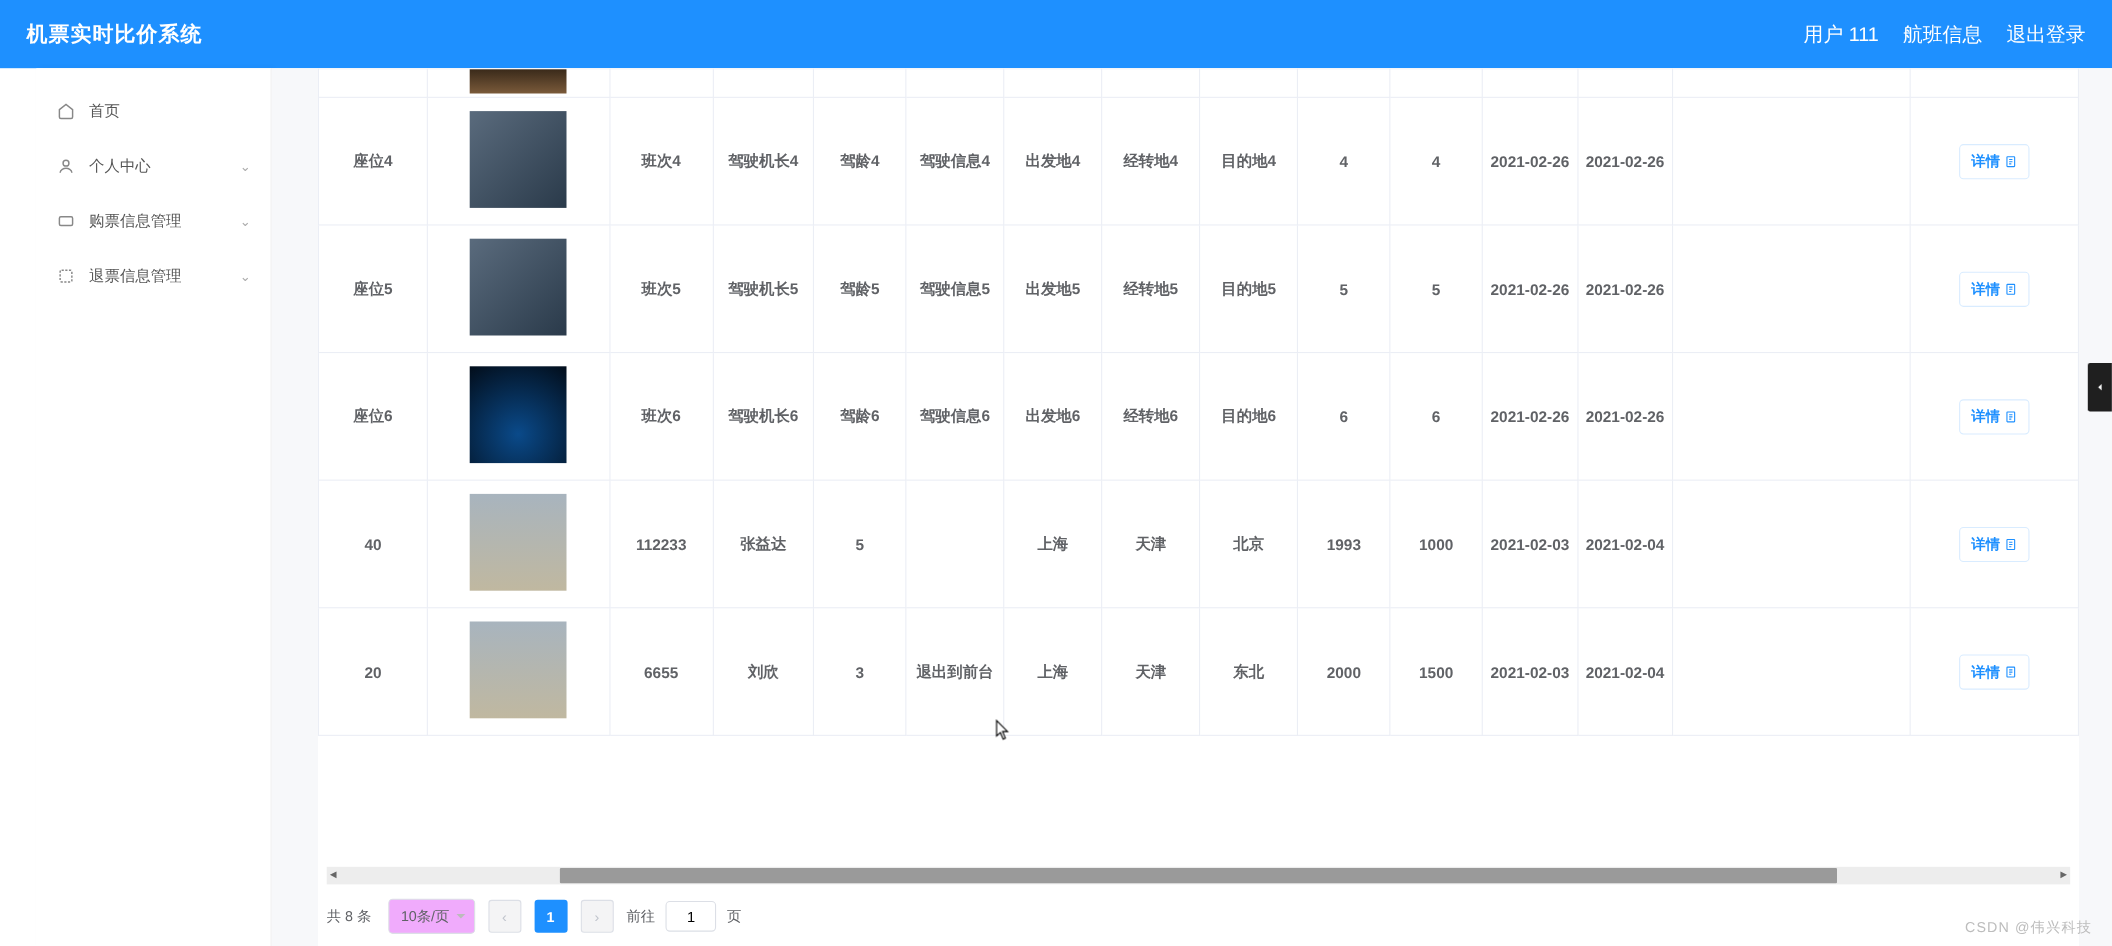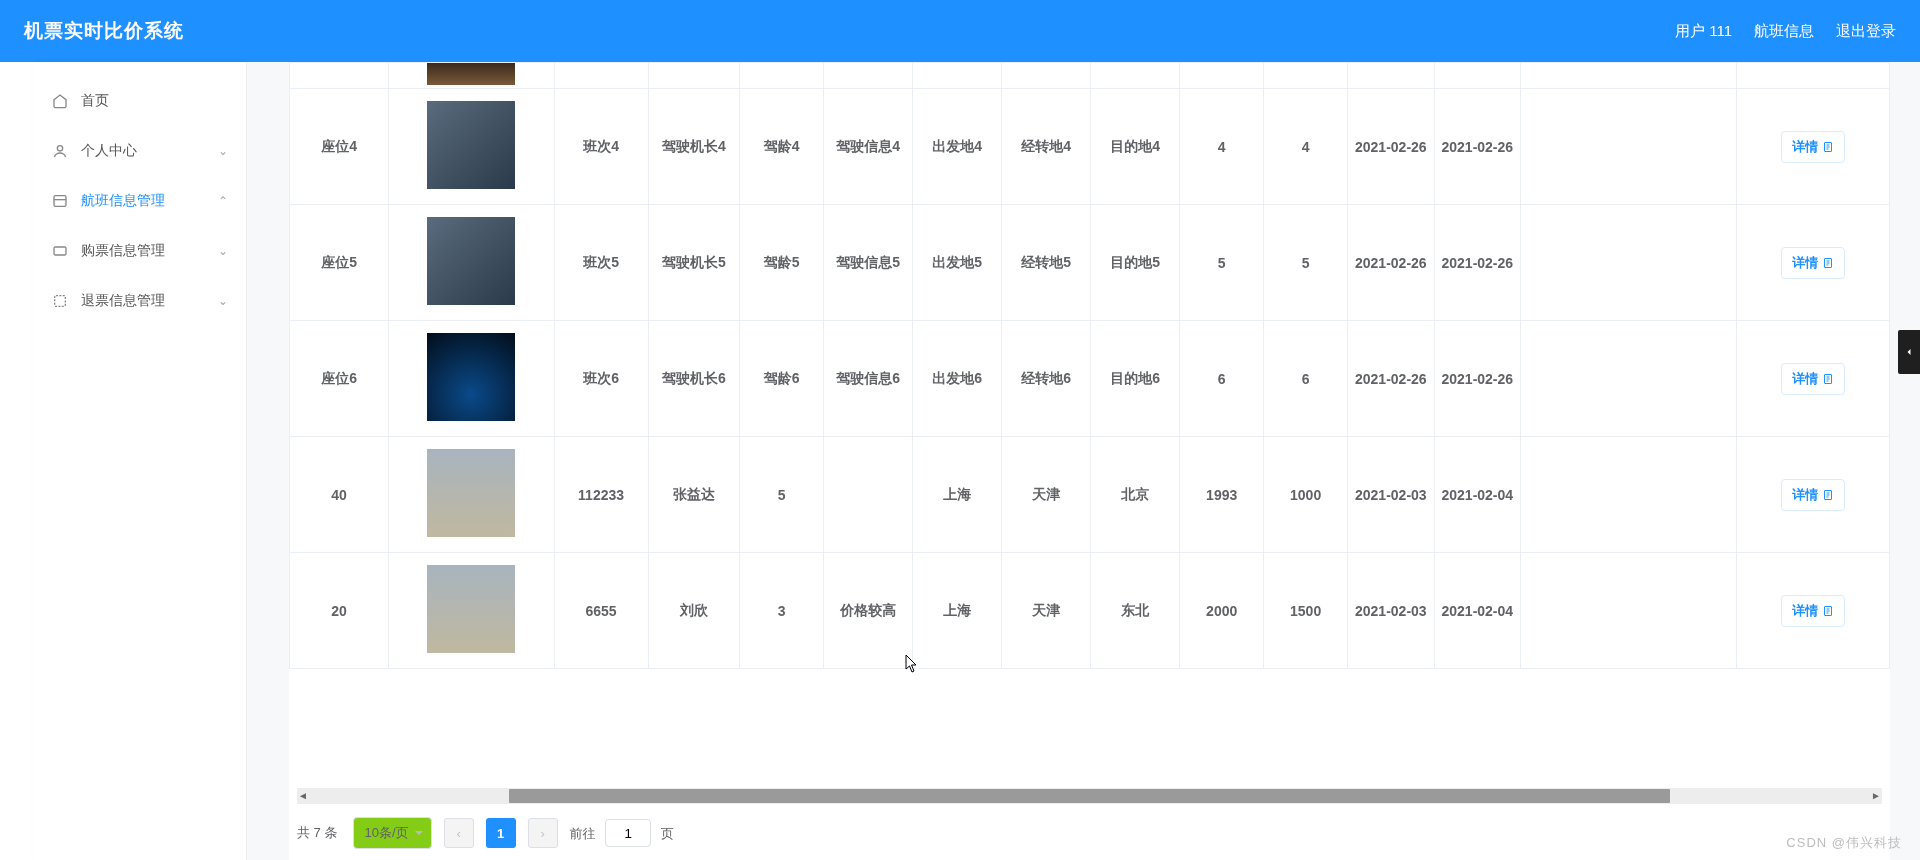--- a/index.html
+++ b/index.html
@@ -1,19 +1,19 @@
 <!DOCTYPE html>
 <html><head>
 <meta charset="utf-8">
 <style>
 * { margin: 0; padding: 0; box-sizing: border-box; }
 body { font-family: "Microsoft YaHei", Arial, sans-serif; font-size: 14px; color: #333; background: #fff; overflow: hidden; }
 .header { height: 62px; background: #1e90ff; color: #fff; display: flex; align-items: center; padding: 0 24px; justify-content: space-between; }
 .header .logo { font-size: 19px; font-weight: bold; letter-spacing: 1px; }
-.header .right-links { display: flex; gap: 22px; font-size: 15px; }
+.header .right-links { display: flex; gap: 22px; font-size: 18px; }
 .header .right-links span { cursor: pointer; }
 .layout { display: flex; height: calc(100vh - 62px); margin-left: 33px; }
 .sidebar { width: 214px; background: #fff; border-right: 1px solid #eee; padding-top: 14px; font-size: 14px; color: #666; box-shadow: 2px 0 6px rgba(0,0,0,0.04); }
 .sidebar .menu-item { display: flex; align-items: center; padding: 16px 18px; cursor: pointer; color: #555; position: relative; }
 .sidebar .menu-item.active { color: #1e90ff; }
 .sidebar .menu-item .icon { width: 18px; height: 18px; margin-right: 12px; display: inline-flex; align-items: center; justify-content: center; }
 .sidebar .menu-item .chevron { position: absolute; right: 18px; color: #aaa; font-size: 12px; }
 .sidebar .submenu-item { padding: 14px 18px 14px 30px; color: #1e90ff; cursor: pointer; font-size: 14px; }
 .main { flex: 1; background: #f7f8fa; padding: 0; position: relative; overflow: hidden; }
 .content-wrap { background: #fff; margin: 0 30px 0 42px; height: 100%; position: relative; }
@@ -25,21 +25,21 @@
 .thumb-placeholder2 { width: 88px; height: 88px; display: inline-block; background: radial-gradient(circle at 50% 70%, #0a4a8a, #020d1a); position: relative; }
 .thumb-placeholder3 { width: 88px; height: 88px; display: inline-block; background: linear-gradient(#a8b4be,#c0b8a0); position: relative; }
 .thumb-placeholder0 { width: 88px; height: 88px; display: inline-block; background: linear-gradient(#3a2a1a,#7a5a3a); position: relative; height: 22px; }
 .detail-btn { display: inline-flex; align-items: center; border: 1px solid #d9ecff; background: #fff; color: #1e90ff; padding: 6px 10px; border-radius: 4px; font-size: 13px; cursor: pointer; gap: 4px; }
 .detail-btn .doc-icon { width: 12px; height: 12px; }
 .scrollbar-track { position: absolute; bottom: 56px; left: 8px; right: 8px; height: 16px; background: #ededed; display: flex; align-items: center; }
 .scrollbar-arrow { width: 12px; height: 12px; color: #666; font-size: 10px; text-align: center; cursor: pointer; }
 .scrollbar-thumb { height: 14px; background: #9a9a9a; flex: 1; margin: 0 200px 0 0; margin-left: 200px; border-radius: 1px; cursor: pointer; position: relative; }
 .pager { position: absolute; bottom: 10px; left: 8px; right: 8px; height: 40px; display: flex; align-items: center; font-size: 13px; color: #606266; gap: 12px; padding-top: 6px; }
 .pager .total { margin-right: 4px; }
-.pager .page-size { border: 1px solid #dcdfe6; border-radius: 4px; padding: 6px 22px 6px 10px; position: relative; background: #84cc16; cursor: pointer; }
+.pager .page-size { border: 1px solid #dcdfe6; border-radius: 4px; padding: 6px 22px 6px 10px; position: relative; background: #f0abfc; cursor: pointer; }
 .pager .page-size::after { content: ""; position: absolute; right: 8px; top: 50%; border: 4px solid transparent; border-top-color: #bbb; transform: translateY(-2px); }
 .pager .pg-btn { width: 30px; height: 30px; border: 1px solid #dcdfe6; background: #f4f4f5; border-radius: 3px; color: #c0c4cc; display: inline-flex; align-items: center; justify-content: center; cursor: pointer; }
 .pager .pg-cur { width: 30px; height: 30px; background: #1e90ff; color: #fff; border-radius: 3px; display: inline-flex; align-items: center; justify-content: center; font-weight: bold; }
 .pager .goto input { width: 46px; height: 28px; border: 1px solid #dcdfe6; border-radius: 4px; text-align: center; margin: 0 6px; }
 .watermark { position: fixed; right: 18px; bottom: 8px; color: #bdbdbd; font-size: 13px; letter-spacing: 1px; pointer-events: none; }
 .side-flap { position: fixed; right: 0; top: 330px; width: 22px; height: 44px; background: #1f1f1f; color: #fff; display: flex; align-items: center; justify-content: center; cursor: pointer; border-radius: 2px 0 0 2px; }
 .cursor { position: fixed; left: 905px; top: 654px; width: 14px; height: 20px; pointer-events: none; }
 .col-seat{width:78px}.col-img{width:130px}.col-flight{width:74px}.col-pilot{width:72px}.col-exp{width:66px}.col-info{width:70px}.col-dep{width:70px}.col-via{width:70px}.col-dst{width:70px}.col-n1{width:66px}.col-n2{width:66px}.col-d1{width:68px}.col-d2{width:68px}.col-blank{width:170px}.col-op{width:120px}
 </style>
 </head>
@@ -66,30 +66,20 @@
     </div>
     <div class="menu-item">
       <span class="icon">
         <svg viewBox="0 0 24 24" width="16" height="16" fill="none" stroke="#888" stroke-width="2">
             <circle cx="12" cy="8" r="4"></circle>
             <path d="M4 21c0-4 5-6 8-6s8 2 8 6"></path>
           </svg>
       </span>
       <span>个人中心</span>
       <span class="chevron">⌄</span>
-    </div>
-    <div class="menu-item active">
-      <span class="icon">
-        <svg viewBox="0 0 24 24" width="16" height="16" fill="none" stroke="#888" stroke-width="2">
-            <rect x="3" y="4" width="18" height="16" rx="2"></rect>
-            <line x1="3" y1="10" x2="21" y2="10"></line>
-          </svg>
-      </span>
-      <span>航班信息管理</span>
-      <span class="chevron">⌃</span>
     </div>
     <div class="menu-item">
       <span class="icon">
         <svg viewBox="0 0 24 24" width="16" height="16" fill="none" stroke="#888" stroke-width="2">
             <rect x="3" y="6" width="18" height="12" rx="2"></rect>
           </svg>
       </span>
       <span>购票信息管理</span>
       <span class="chevron">⌄</span>
     </div>
@@ -225,21 +215,21 @@
                       <line x1="9" y1="16" x2="13" y2="16"></line>
                     </svg>
                   </span></td>
               </tr>
               <tr>
                 <td class="col-seat">20</td>
                 <td class="col-img img-cell"><span class="thumb-placeholder3"></span></td>
                 <td class="col-flight">6655</td>
                 <td class="col-pilot">刘欣</td>
                 <td class="col-exp">3</td>
-                <td class="col-info">价格较高</td>
+                <td class="col-info">退出到前台</td>
                 <td class="col-dep">上海</td>
                 <td class="col-via">天津</td>
                 <td class="col-dst">东北</td>
                 <td class="col-n1">2000</td>
                 <td class="col-n2">1500</td>
                 <td class="col-d1">2021-02-03</td>
                 <td class="col-d2">2021-02-04</td>
                 <td class="col-blank"></td>
                 <td class="col-op"><span class="detail-btn">
                     <span>详情</span>
@@ -255,21 +245,21 @@
         </table>
       </div>
 
       <div class="scrollbar-track">
         <span class="scrollbar-arrow">◄</span>
         <div class="scrollbar-thumb"></div>
         <span class="scrollbar-arrow">►</span>
       </div>
 
       <div class="pager">
-        <span class="total">共 7 条</span>
+        <span class="total">共 8 条</span>
         <span class="page-size">10条/页</span>
         <span class="pg-btn">‹</span>
         <span class="pg-cur">1</span>
         <span class="pg-btn">›</span>
         <span class="goto">
           <span>前往</span>
           <input type="text" value="1" style="">
           <span>页</span>
         </span>
       </div>

